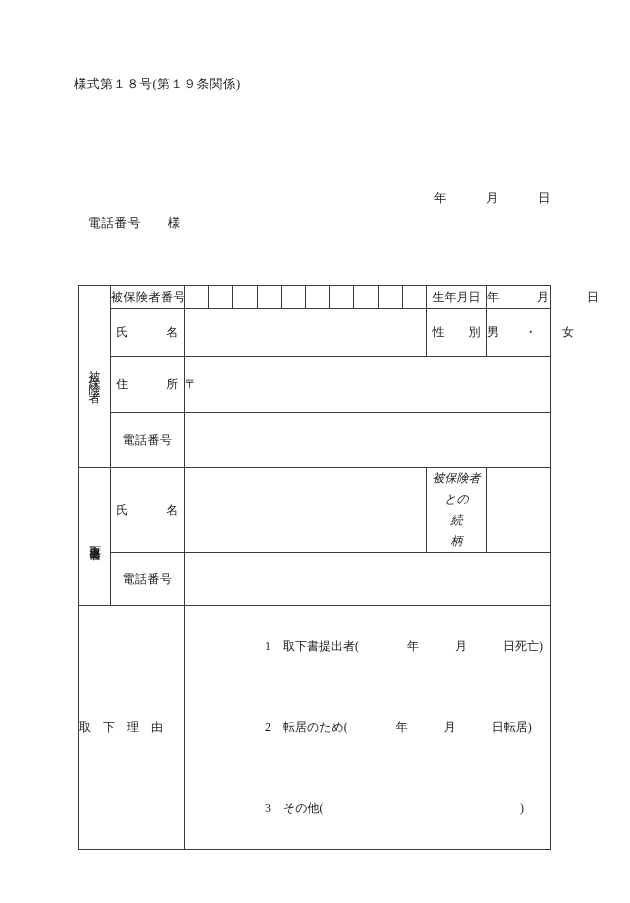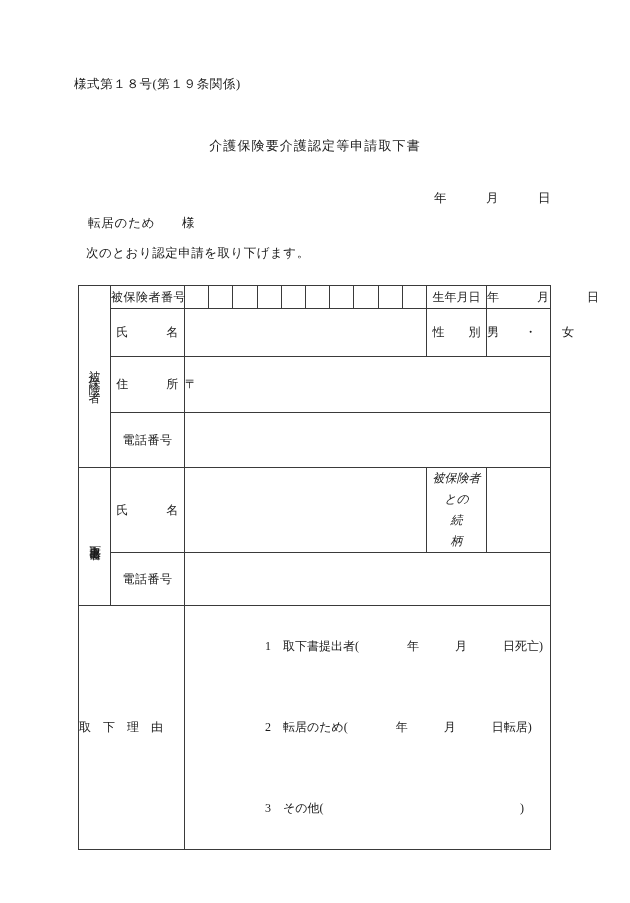--- a/index.html
+++ b/index.html
@@ -202,27 +202,25 @@
     padding-right: 26px;
   }
 </style>
 </head>
 <body>
 
 <div class="page">
 
   <div class="form-code">様式第１８号(第１９条関係)</div>
 
-  <div class="doc-title">介護保険要介護認定等申請取下書</div>
 
   <div class="date-line">年　　　月　　　日</div>
 
-  <div class="addressee">転居のため　　様</div>
-
-  <div class="lead-sentence">次のとおり認定申請を取り下げます。</div>
+  <div class="addressee">電話番号　　様</div>
+
 
   <table class="form-table">
     <colgroup>
       <col style="width:32px">
       <col style="width:74px">
       <col>
       <col style="width:60px">
       <col style="width:64px">
     </colgroup>
     <tbody>

